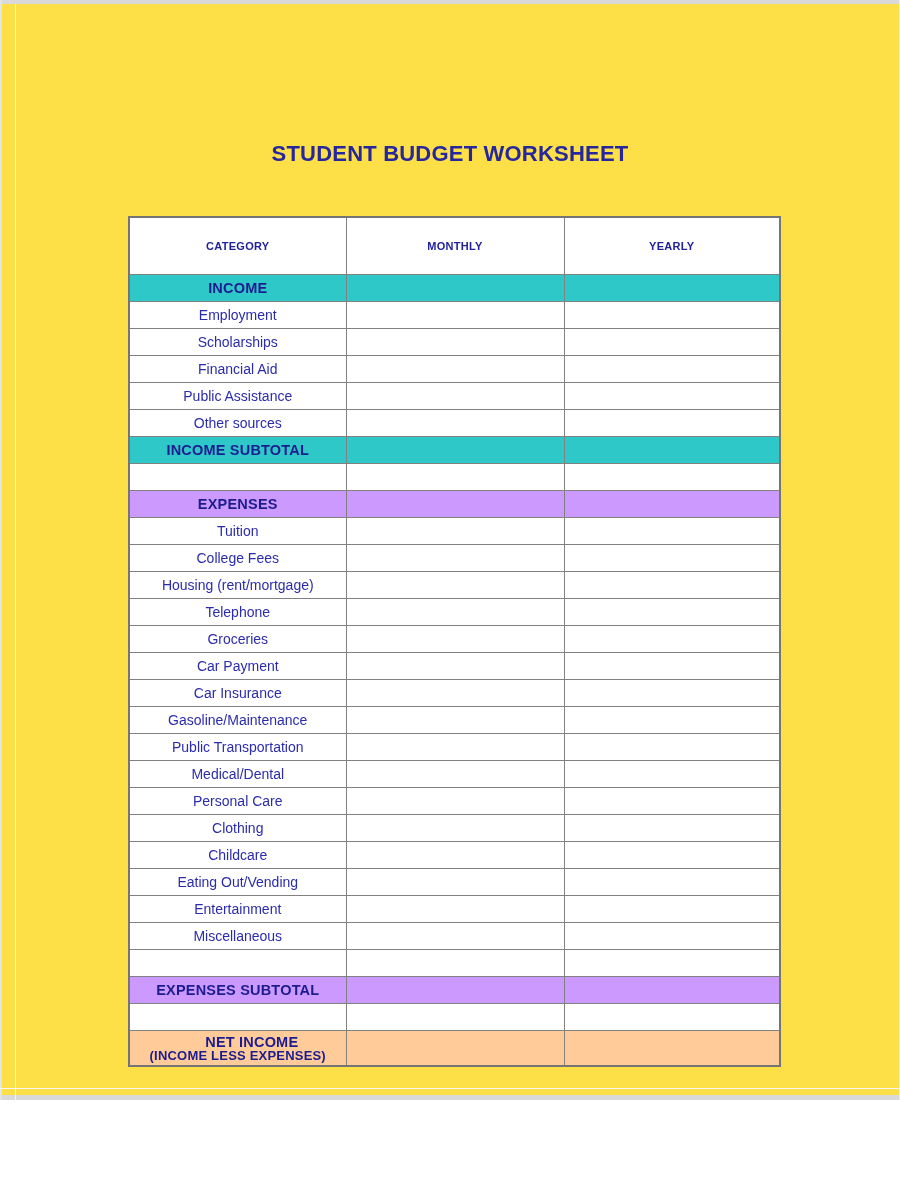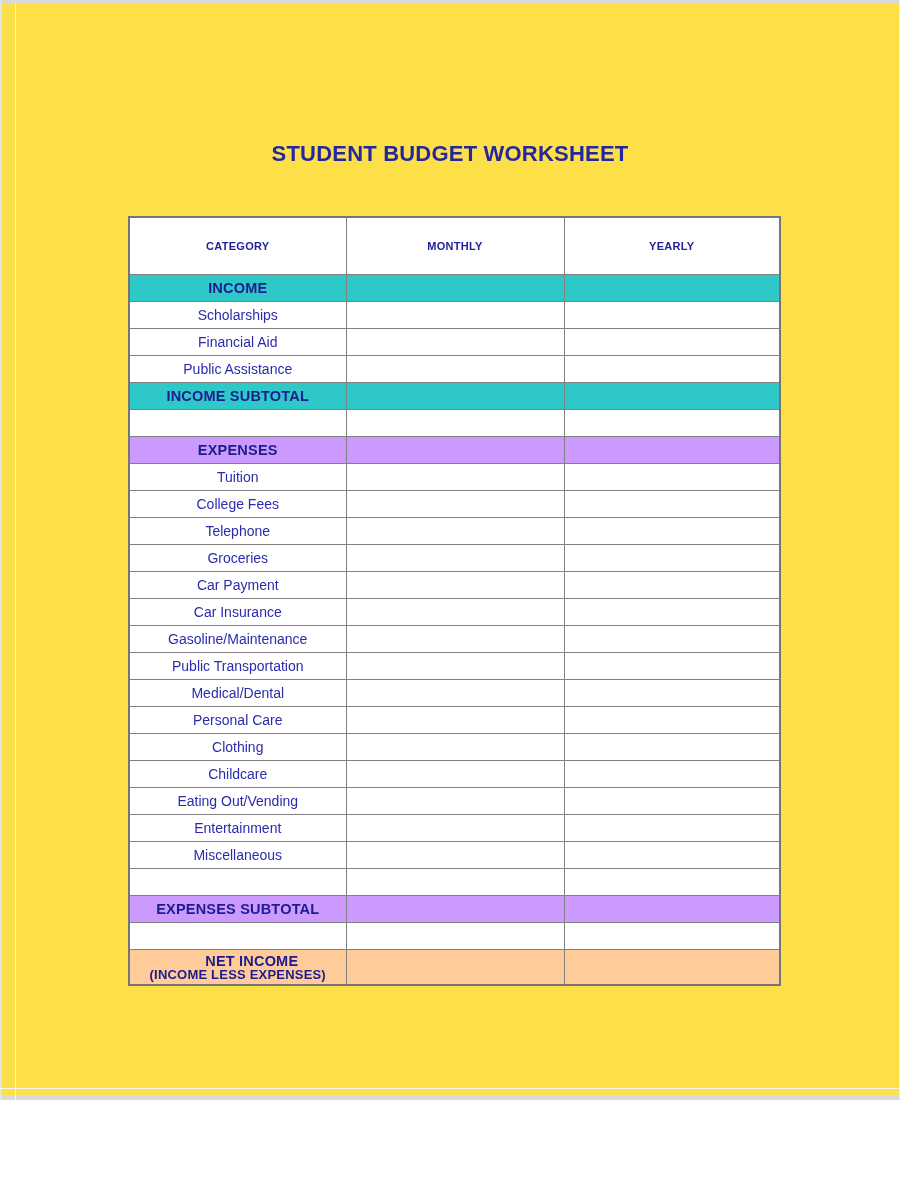--- a/index.html
+++ b/index.html
@@ -108,31 +108,41 @@
         <th>YEARLY</th>
       </tr>
     </thead>
     <tbody>
         <tr class="row-section-teal">
           <td>INCOME</td>
           <td></td>
           <td></td>
         </tr>
         <tr class="row-item">
+          <td>Employment</td>
+          <td></td>
+          <td></td>
+        </tr>
+        <tr class="row-item">
           <td>Scholarships</td>
           <td></td>
           <td></td>
         </tr>
         <tr class="row-item">
           <td>Financial Aid</td>
           <td></td>
           <td></td>
         </tr>
         <tr class="row-item">
           <td>Public Assistance</td>
+          <td></td>
+          <td></td>
+        </tr>
+        <tr class="row-item">
+          <td>Other sources</td>
           <td></td>
           <td></td>
         </tr>
         <tr class="row-section-teal">
           <td>INCOME SUBTOTAL</td>
           <td></td>
           <td></td>
         </tr>
         <tr class="row-blank">
           <td></td>
@@ -144,20 +154,25 @@
           <td></td>
           <td></td>
         </tr>
         <tr class="row-item">
           <td>Tuition</td>
           <td></td>
           <td></td>
         </tr>
         <tr class="row-item">
           <td>College Fees</td>
+          <td></td>
+          <td></td>
+        </tr>
+        <tr class="row-item">
+          <td>Housing (rent/mortgage)</td>
           <td></td>
           <td></td>
         </tr>
         <tr class="row-item">
           <td>Telephone</td>
           <td></td>
           <td></td>
         </tr>
         <tr class="row-item">
           <td>Groceries</td>

